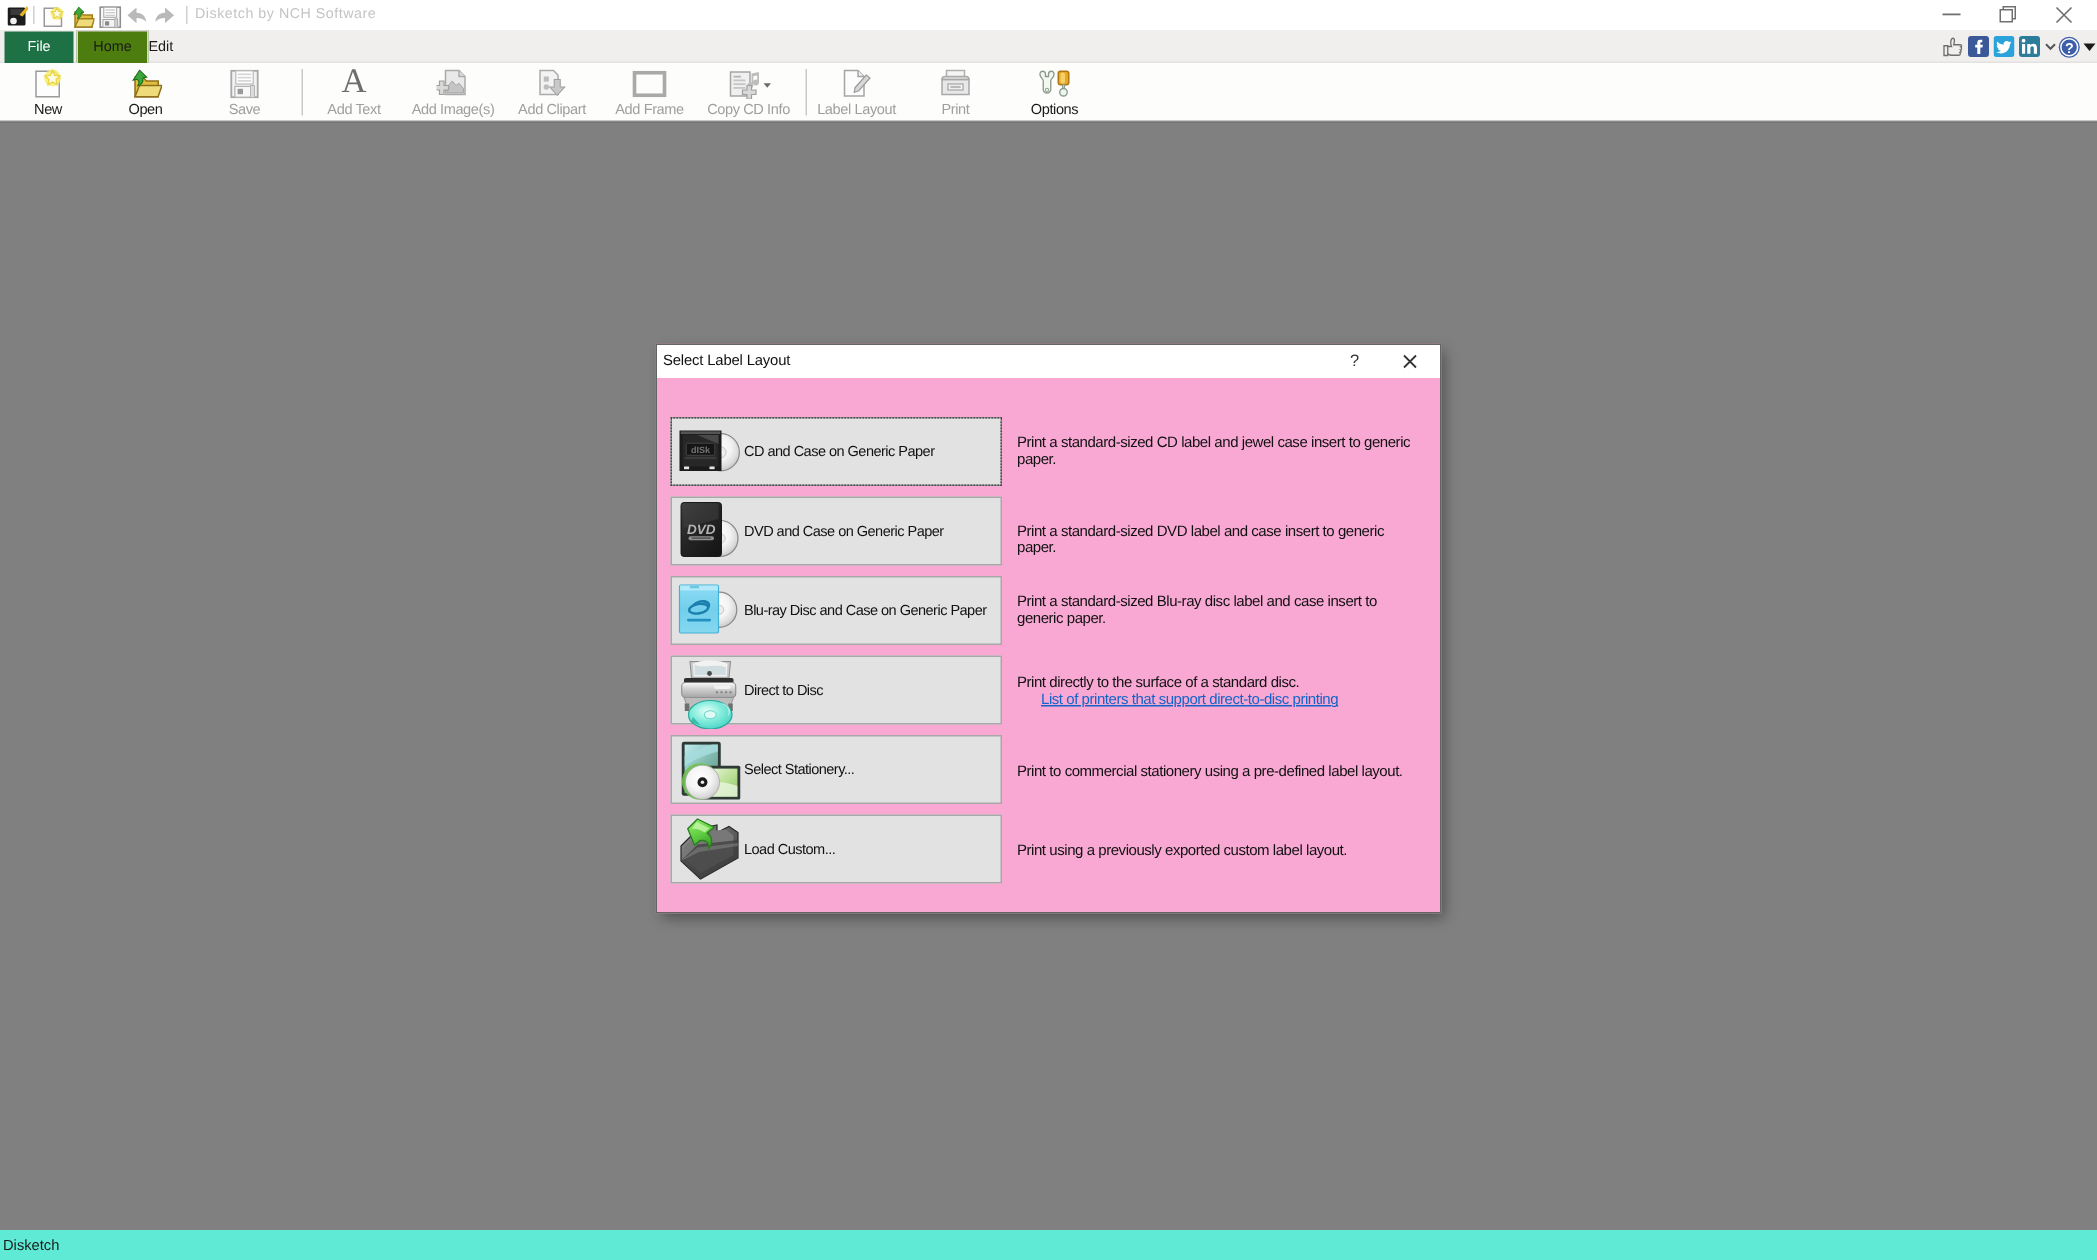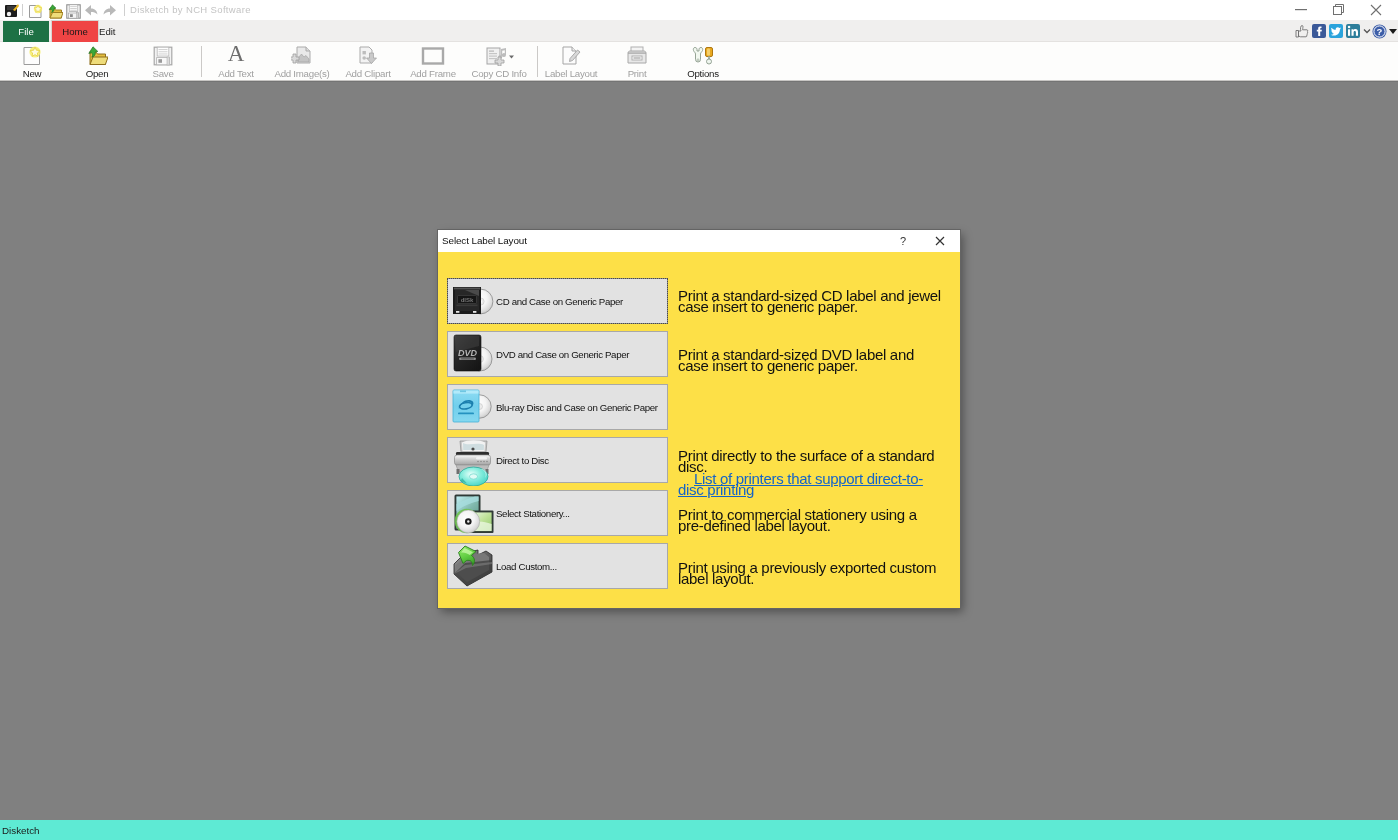--- a/index.html
+++ b/index.html
@@ -10,52 +10,52 @@
 
 #titlebar { position:absolute; left:0; top:0; width:1398px; height:20px; background:#ffffff; }
 .tico { position:absolute; top:4px; }
 #apptitle { position:absolute; left:130px; top:4px; font-size:9.5px; color:#c4c4c4; letter-spacing:0.35px; }
 .tsep { position:absolute; top:4px; width:1px; height:12px; background:#cfcfcf; }
 .winbtn { position:absolute; top:0; width:30px; height:20px; }
 
 
 #tabstrip { position:absolute; left:0; top:20px; width:1398px; height:22px; background:#f0efee; border-bottom:1px solid #e4e2e0;padding-left:40px;}
 #tab-file { position:absolute; left:3px; top:1px; width:46px; height:21px; background:#1e7145; color:#fff; font-size:9.6px; text-align:center; line-height:21px; }
-#tab-home { position:absolute; left:51px; top:0px; width:48px; height:22px; background:#ef4444; border:1px solid #d8d5d2; border-bottom:none; color:#1a1a1a; font-size:9.6px; text-align:center; line-height:22px; }
+#tab-home { position:absolute; left:51px; top:0px; width:48px; height:22px; background:#4d7c0f; border:1px solid #d8d5d2; border-bottom:none; color:#1a1a1a; font-size:9.6px; text-align:center; line-height:22px; }
 #tab-edit { position:absolute; left:99px; top:1px; width:47px; height:21px; color:#1a1a1a; font-size:9.6px; text-align:left; line-height:21px; }
 .sico { position:absolute; top:24px; }
 
 
 #ribbon { position:absolute; left:0; top:42px; width:1398px; height:39px; background:#fdfdfc; border-bottom:1px solid #c8c6c4; }
 .rsep { position:absolute; top:4px; width:1px; height:31px; background:#cbc9c7; }
 .ritem { position:absolute; top:0; height:38px; text-align:center; }
 .ricon { position:absolute; top:4px; left:50%; transform:translateX(-50%); }
 .rlabel { position:absolute; top:26px; width:100%; font-size:9.7px; letter-spacing:-0.25px; color:#1a1a1a; }
 .rlabel.dis { color:#9f9f9f; }
 
 
 #canvas { position:absolute; left:0; top:81px; width:1398px; height:739px; background:#808080; border-top:1px solid #747474; }
 
 
 #statusbar { position:absolute; left:0; top:820px; width:1398px; height:20px; background:#5eead4; }
 #statusbar span { position:absolute; left:2px; top:5px; font-size:9.8px; color:#1a1a1a; }
 
 
-#dlg { position:absolute; left:437px; top:229px; width:524px; height:380px; background:#fde047; border:1px solid #646464; box-shadow:3px 4px 9px -1px rgba(0,0,0,0.38); }
+#dlg { position:absolute; left:437px; top:229px; width:524px; height:380px; background:#f9a8d4; border:1px solid #646464; box-shadow:3px 4px 9px -1px rgba(0,0,0,0.38); }
 #dlgtitle { position:absolute; left:0; top:0; width:522px; height:22px; background:#ffffff; }
 #dlgtitle .txt { position:absolute; left:4px; top:5px; font-size:9.9px; color:#111; letter-spacing:-0.1px; }
 #dlgq { position:absolute; left:457px; top:3px; width:16px; height:16px; font-size:11px; color:#333; text-align:center; line-height:16px;}
 #dlgx { position:absolute; left:494px; top:3px; width:16px; height:16px; }
 #dlghdr { position:absolute; left:0; top:30px; width:522px; text-align:center; font-size:9.9px; letter-spacing:0px; color:#1a1a1a; }
 
 .lbtn { position:absolute; left:9px; width:221px; height:46px; background:#e2e2e2; border:1px solid #a8a8a8; }
 .lbtn.focus { border:1px solid #8c8c8c; outline:1px dotted #4a4a4a; outline-offset:-1px; }
 .lbtn .bicon { position:absolute; left:4px; top:0px; }
 .lbtn .blabel { position:absolute; left:48px; top:0; height:44px; display:flex; align-items:center; font-size:9.7px; letter-spacing:-0.35px; color:#111; }
-.desc { position:absolute; left:240px; width:268px; font-size:15px; letter-spacing:-0.3px; color:#111; line-height:11.4px; }
+.desc { position:absolute; left:240px; width:268px; font-size:10px; letter-spacing:-0.3px; color:#111; line-height:11.4px; }
 .desc a { color:#1464c8; text-decoration:underline;padding-left:16px; }
 </style>
 </head>
 <body>
 <div id="win">
 
   <div id="titlebar">
     <svg class="tico" style="left:5px" width="14" height="14" viewBox="0 0 14 14">
       <rect x="0" y="1" width="12" height="12" rx="1" fill="#1c1c1c"></rect>
       <rect x="2" y="2" width="8" height="4" fill="#3a3a3a"></rect>
@@ -408,18 +408,19 @@
         <path d="M2 30 L13 19 L40 16 L40 28 L15 42 Z" fill="#3f3f3f" opacity="0.75"></path>
         <path d="M2 30 L13 21 L40 18 L40 20 L14 24 Z" fill="#8a8a8a" opacity="0.5"></path>
         <path d="M13 2 L24 7.5 L19.5 11.5 C23 14 23.5 18 20.5 21.5 C20.5 17.5 18.5 15.8 14.5 16.5 L11 19.5 L6.5 8.5 Z" fill="url(#garr)" stroke="#2a7e1e" stroke-width="0.9"></path>
         <path d="M12.5 4 L21 8.2 L17.8 11 C14.8 9.2 12 8 9 8.6 Z" fill="#c6f7a8" opacity="0.8"></path>
       </svg>
       <div class="blabel">Load Custom...</div>
     </div>
 
     <div class="desc" style="top:60px">Print a standard-sized CD label and jewel case insert to generic paper.</div>
     <div class="desc" style="top:119px">Print a standard-sized DVD label and case insert to generic paper.</div>
+    <div class="desc" style="top:166px">Print a standard-sized Blu-ray disc label and case insert to generic paper.</div>
     <div class="desc" style="top:220px">Print directly to the surface of a standard disc.<br><a href="#">List of printers that support direct-to-disc printing</a></div>
     <div class="desc" style="top:279px">Print to commercial stationery using a pre-defined label layout.</div>
     <div class="desc" style="top:332px">Print using a previously exported custom label layout.</div>
   </div>
 
 </div>
 
 </body></html>

